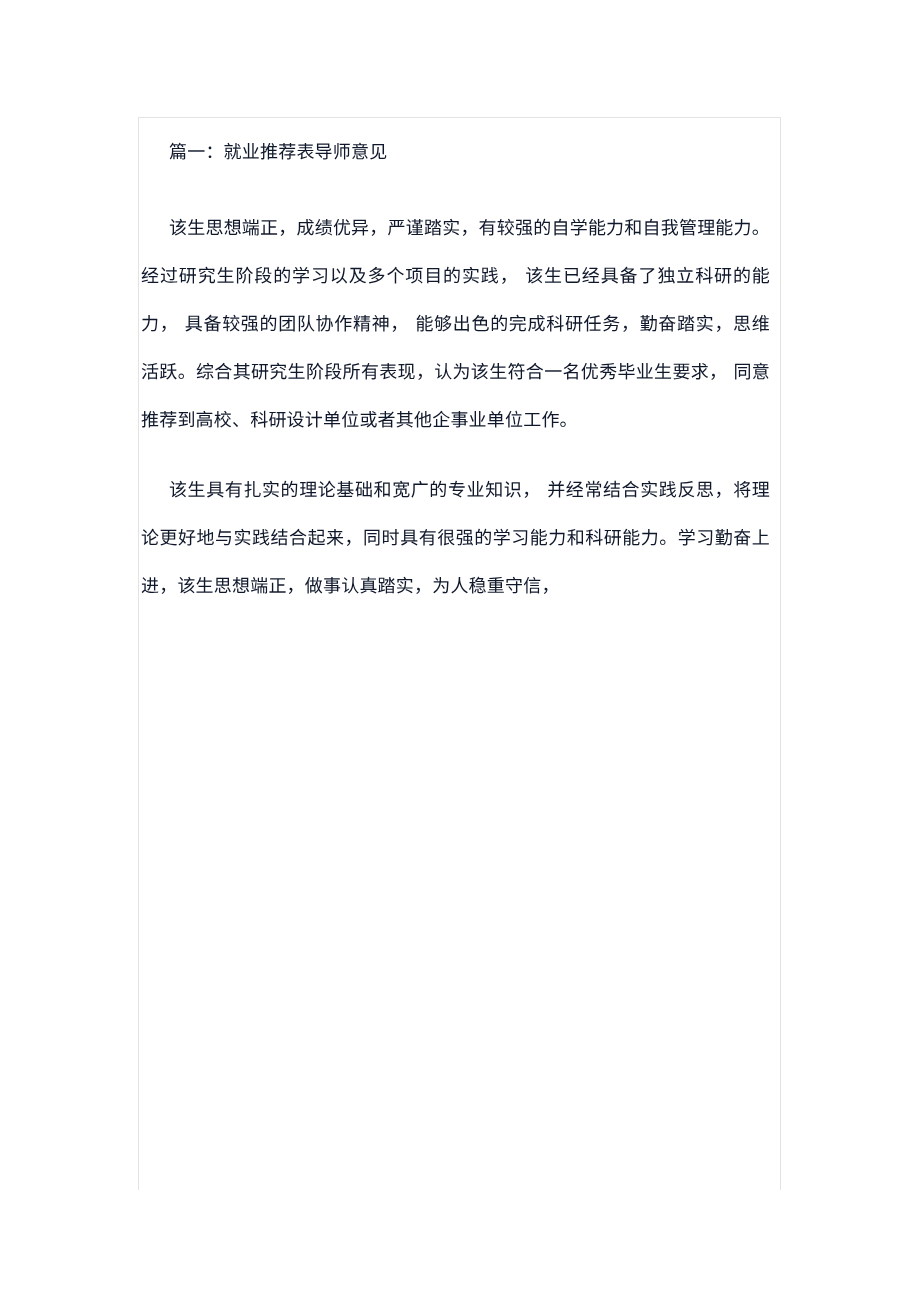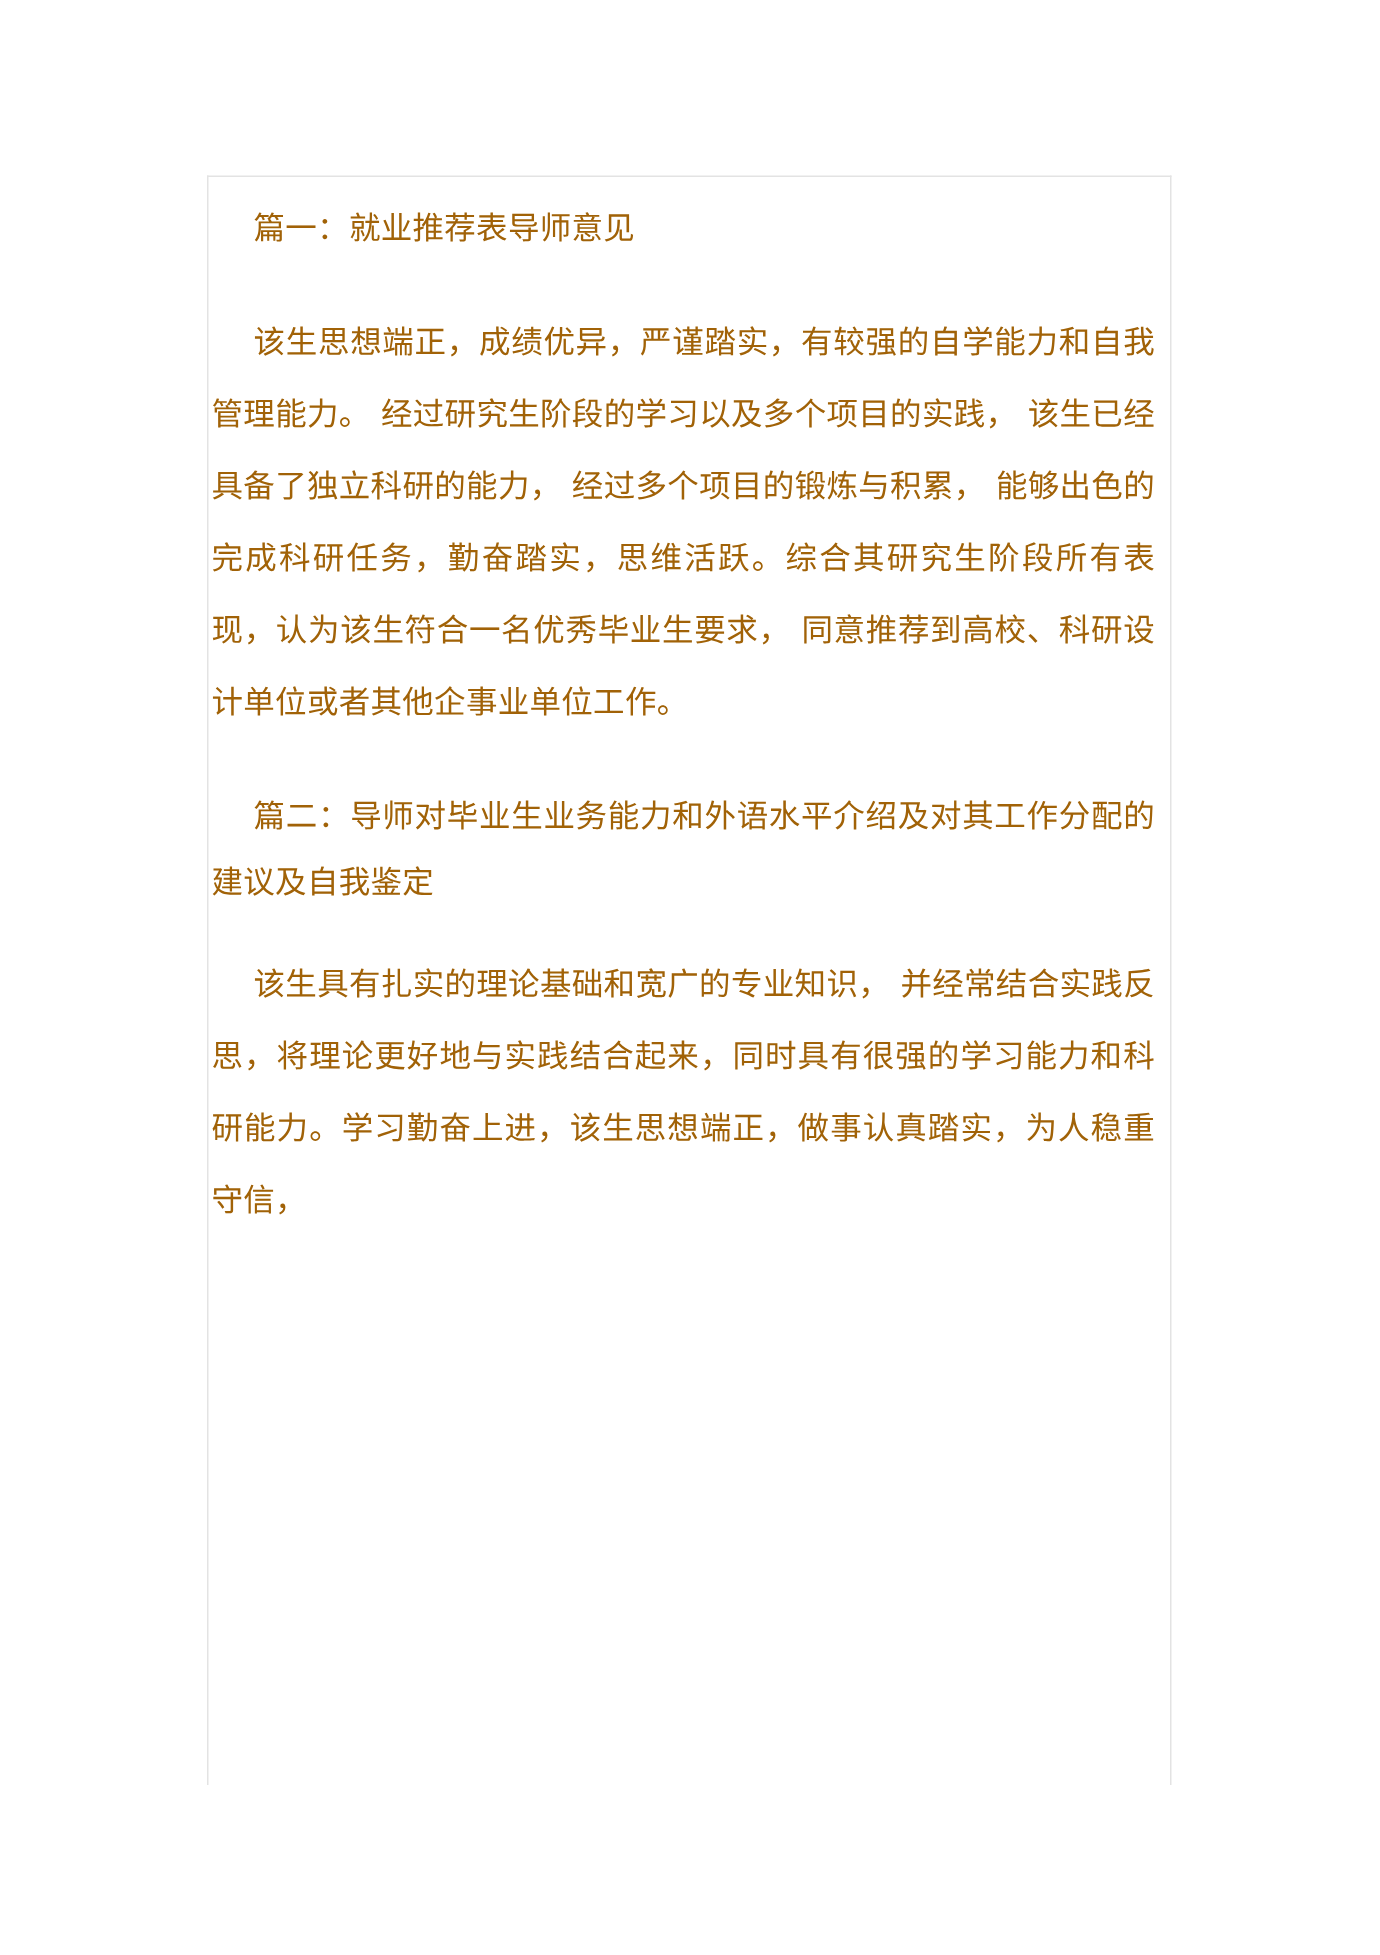--- a/index.html
+++ b/index.html
@@ -39,22 +39,22 @@
   .doc-body {
     position: absolute;
     left: 0;
     top: 0;
     width: 643px;
     padding: 0;
   }
 
   .para {
     margin: 0;
-    color: #a16207;
-    font-size: 21px;
+    color: #0f172a;
+    font-size: 18px;
     line-height: 48px;
     letter-spacing: 0.2px;
     text-align: justify;
     text-justify: inter-ideograph;
     word-break: break-all;
     padding-left: 2px;
     padding-right: 12px;
   }
 
   
@@ -77,22 +77,21 @@
 </head>
 <body>
 
 <div class="page">
   <div class="doc-frame">
     <div class="doc-body">
 
       <p class="para heading first">篇一：就业推荐表导师意见</p>
 
 
-      <p class="para indent gap-lg">该生思想端正，成绩优异，严谨踏实，有较强的自学能力和自我管理能力。 经过研究生阶段的学习以及多个项目的实践， 该生已经具备了独立科研的能力， 经过多个项目的锻炼与积累， 能够出色的完成科研任务，勤奋踏实，思维活跃。综合其研究生阶段所有表现，认为该生符合一名优秀毕业生要求， 同意推荐到高校、科研设计单位或者其他企事业单位工作。</p>
+      <p class="para indent gap-lg">该生思想端正，成绩优异，严谨踏实，有较强的自学能力和自我管理能力。 经过研究生阶段的学习以及多个项目的实践， 该生已经具备了独立科研的能力， 具备较强的团队协作精神， 能够出色的完成科研任务，勤奋踏实，思维活跃。综合其研究生阶段所有表现，认为该生符合一名优秀毕业生要求， 同意推荐到高校、科研设计单位或者其他企事业单位工作。</p>
 
-      <p class="para heading gap-lg">篇二：导师对毕业生业务能力和外语水平介绍及对其工作分配的建议及自我鉴定</p>
 
 
       <p class="para indent gap-md">该生具有扎实的理论基础和宽广的专业知识， 并经常结合实践反思，将理论更好地与实践结合起来，同时具有很强的学习能力和科研能力。学习勤奋上进，该生思想端正，做事认真踏实，为人稳重守信，</p>
 
     </div>
   </div>
 </div>
 
 </body></html>

